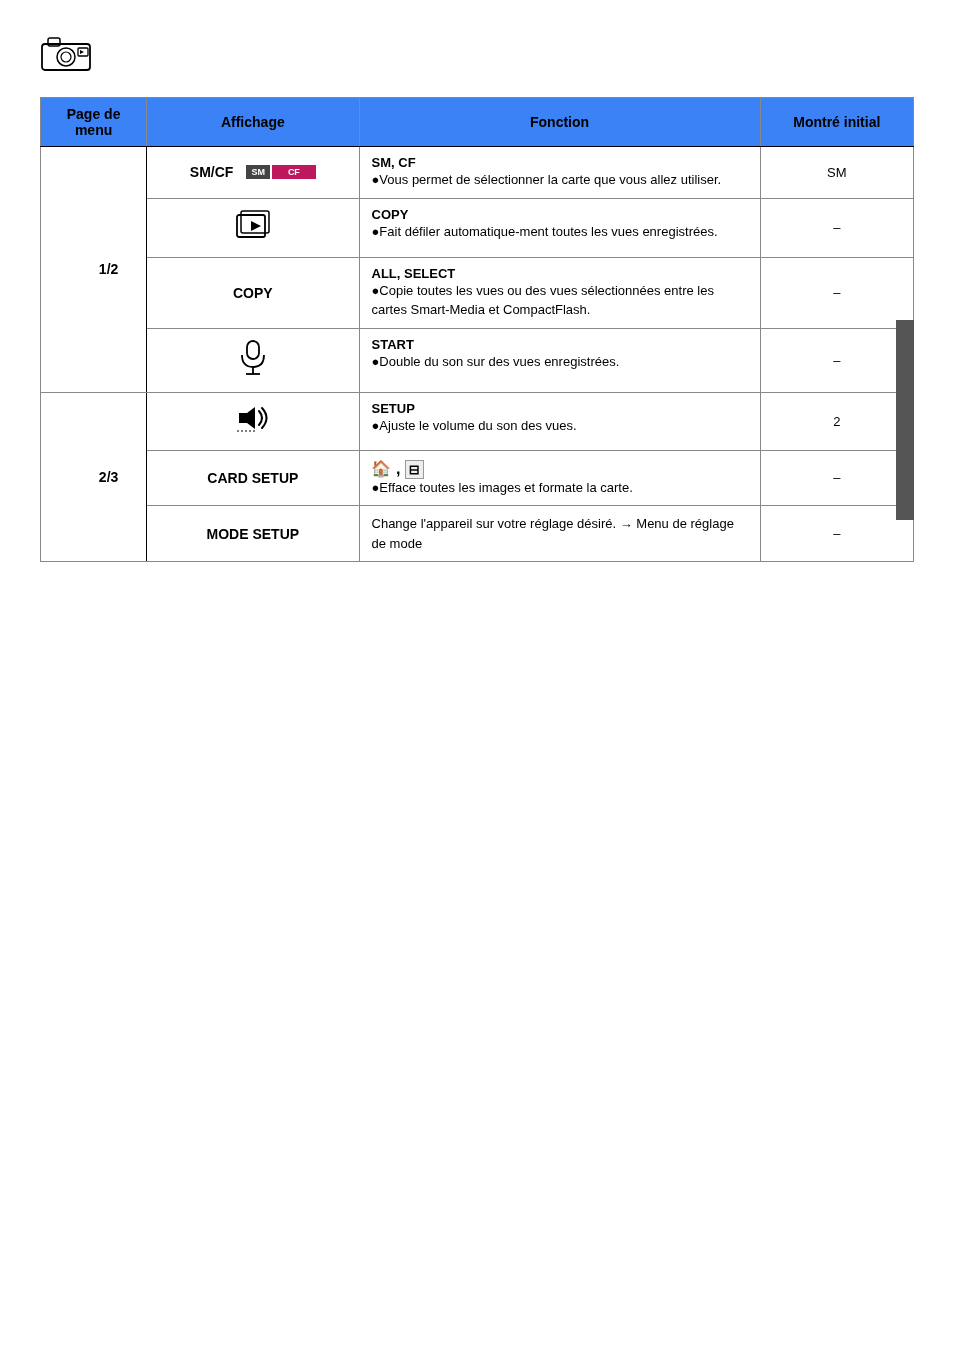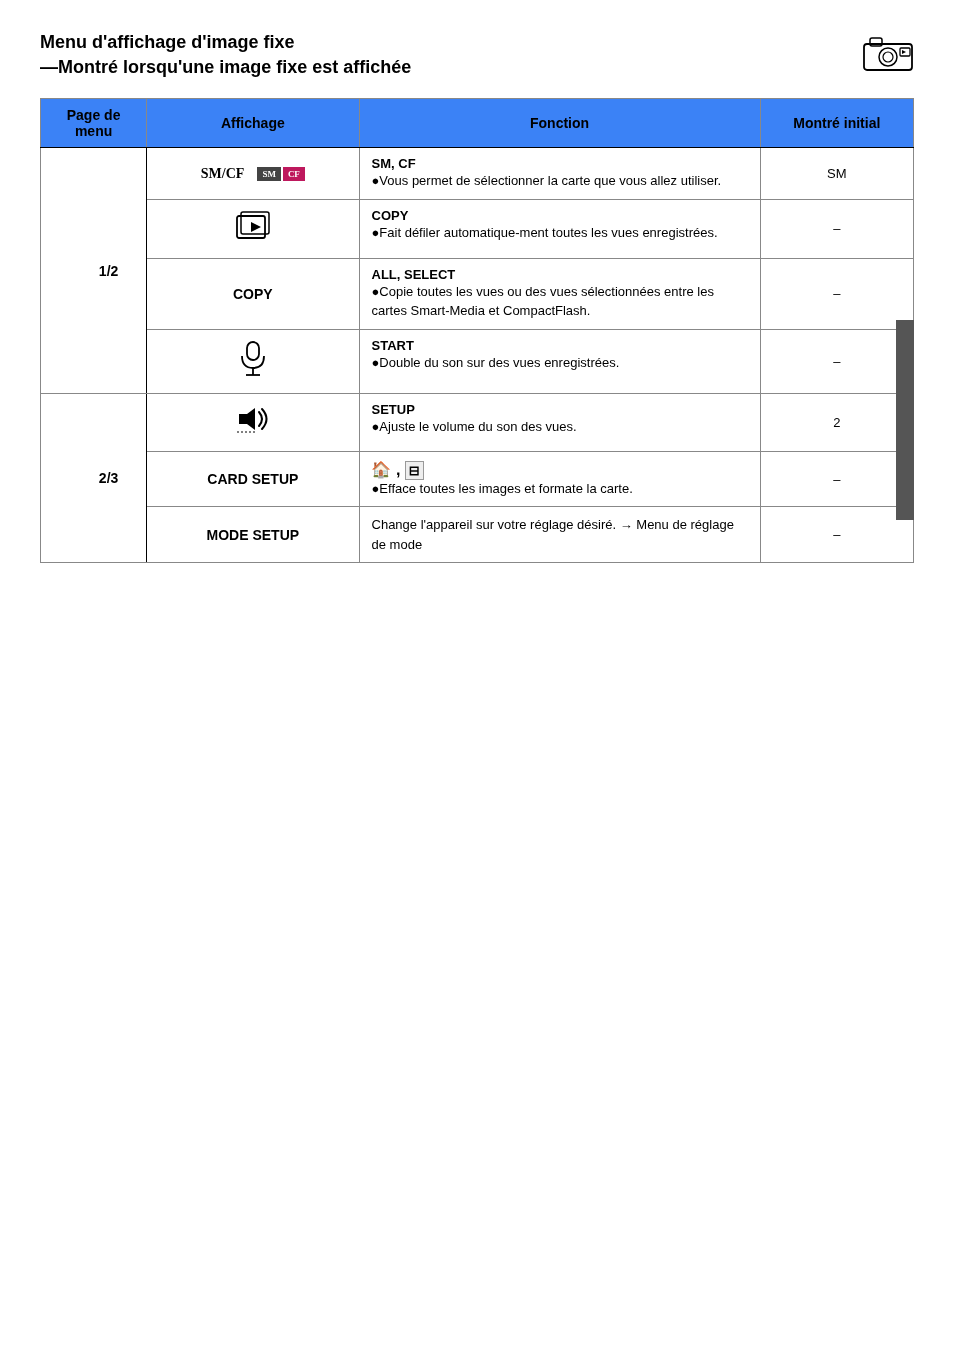--- a/index.html
+++ b/index.html
@@ -117,38 +117,37 @@
     tr.group-border-top td {
       border-top: 1.5px solid #000;
     }
 
     
     .smcf-container {
       display: flex;
       align-items: center;
       justify-content: center;
       gap: 13px;
-      font-family: Liberation Serif, serif;
     }
 
     .badge-sm {
       background: #444;
       color: white;
       font-size: 9px;
       font-weight: bold;
       padding: 2px 5px;
       display: inline-block;
     }
 
     .badge-cf {
       background: #be185d;
       color: white;
       font-size: 9px;
       font-weight: bold;
-      padding: 2px 5px;
+      padding: 2px 16px;
       display: inline-block;
     }
 
     
     .sidebar-color {
       position: absolute;
       right: 0;
       top: 290px;
       width: 18px;
       height: 200px;
@@ -159,24 +158,20 @@
       position: relative;
     }
   </style>
 </head>
 <body>
 
 <div class="page-wrapper">
   <div class="sidebar-color"></div>
 
   <div class="header-section">
-    <div class="page-title">
-      <div>Menu d'affichage d'image fixe</div>
-      <div>—Montré lorsqu'une image fixe est affichée</div>
-    </div>
     <div class="camera-icon">
       
       <svg width="52" height="38" viewBox="0 0 52 38">
 
         <rect x="2" y="10" width="48" height="26" rx="3" ry="3" fill="none" stroke="#000" stroke-width="1.8"></rect>
 
         <circle cx="26" cy="23" r="9" fill="none" stroke="#000" stroke-width="1.5"></circle>
         <circle cx="26" cy="23" r="5" fill="none" stroke="#000" stroke-width="1.2"></circle>
 
         <rect x="8" y="4" width="12" height="8" rx="2" ry="2" fill="none" stroke="#000" stroke-width="1.5"></rect>

